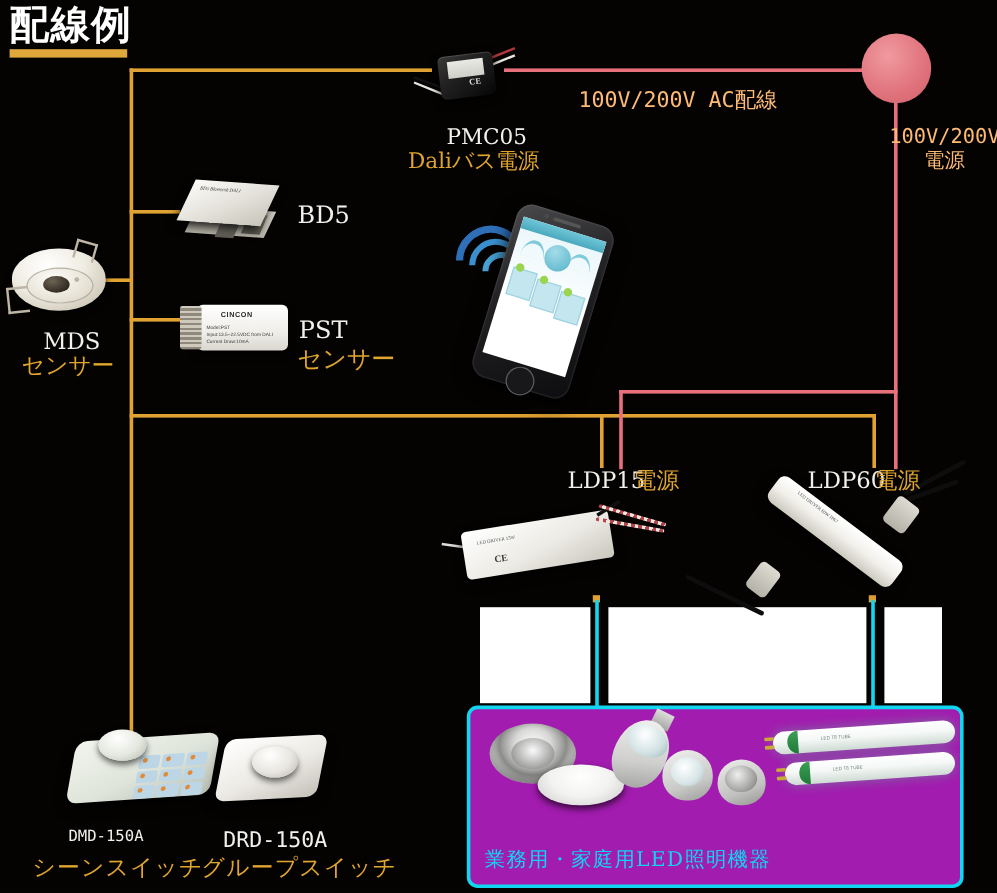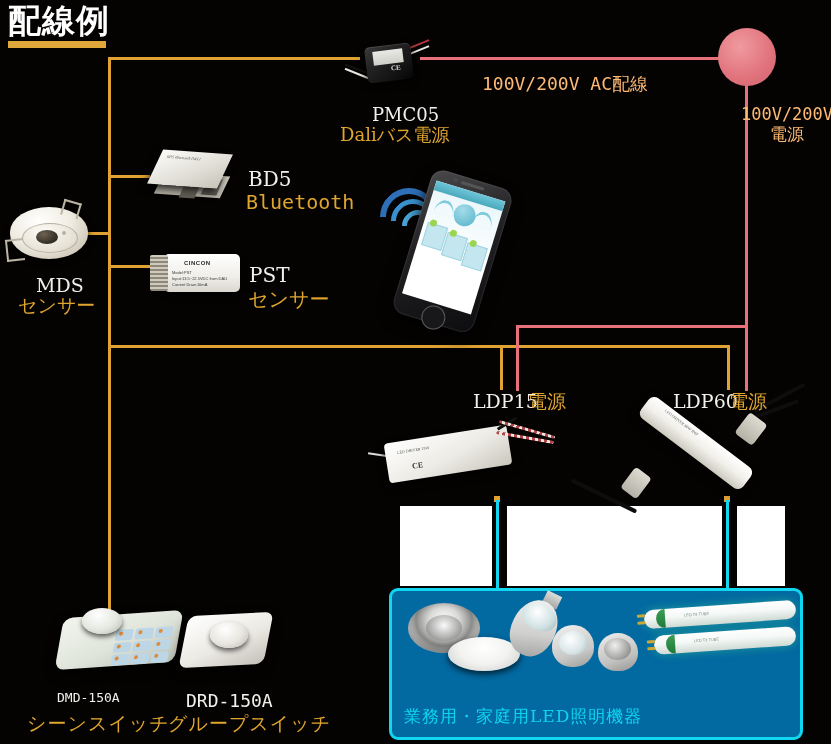--- a/index.html
+++ b/index.html
@@ -281,21 +281,21 @@
     position:absolute;left:-22px;top:96px;width:72px;height:4px;background:#0d0d0d;
     transform:rotate(26deg);border-radius:2px;
   }
 
   
   .whitebox{position:absolute;background:#ffffff;}
 
   
   #led-panel{
     position:absolute;left:389px;top:588px;width:408px;height:146px;
-    border:3px solid #10d6f0;border-radius:9px;background:#0369a1;
+    border:3px solid #10d6f0;border-radius:9px;background:#a21caf;
   }
   #led-panel .cap{
     position:absolute;left:12px;bottom:9px;font-size:17px;color:#0fd4ef;
     font-family:"DejaVu Serif",serif;letter-spacing:1px;
   }
   .dl-ring{
     position:absolute;left:16px;top:12px;width:72px;height:50px;border-radius:50%;
     background:radial-gradient(ellipse at 50% 35%,#ffffff 0%,#d8d8d6 30%,#8d8d8c 55%,#efefee 75%,#b9b9b8 100%);
     box-shadow:inset 0 -4px 8px rgba(0,0,0,.45);
   }
@@ -584,21 +584,20 @@
     <div>電源</div>
   </div>
 
   <div class="lbl serif t-white" style="left:372px;top:104px;font-size:18px;">PMC05</div>
   <div class="lbl serif t-gold" style="left:340px;top:124px;font-size:18px;">Daliバス電源</div>
 
   <div class="lbl serif t-white" style="left:36px;top:274px;font-size:19px;">MDS</div>
   <div class="lbl serif t-gold" style="left:18px;top:294px;font-size:19px;">センサー</div>
 
   <div class="lbl serif t-white" style="left:248px;top:168px;font-size:20px;">BD5</div>
-  <div class="lbl mono t-gold" style="left:246px;top:191px;font-size:20px;">Bluetooth</div>
 
   <div class="lbl serif t-white" style="left:249px;top:264px;font-size:20px;">PST</div>
   <div class="lbl serif t-gold" style="left:248px;top:288px;font-size:20px;">センサー</div>
 
 
   <div class="lbl serif t-white" style="left:473px;top:390px;font-size:19px;">LDP15</div>
   <div class="lbl serif t-gold" style="left:528px;top:390px;font-size:19px;">電源</div>
 
   <div class="lbl serif t-white" style="left:673px;top:390px;font-size:19px;">LDP60</div>
   <div class="lbl serif t-gold" style="left:729px;top:390px;font-size:19px;">電源</div>

